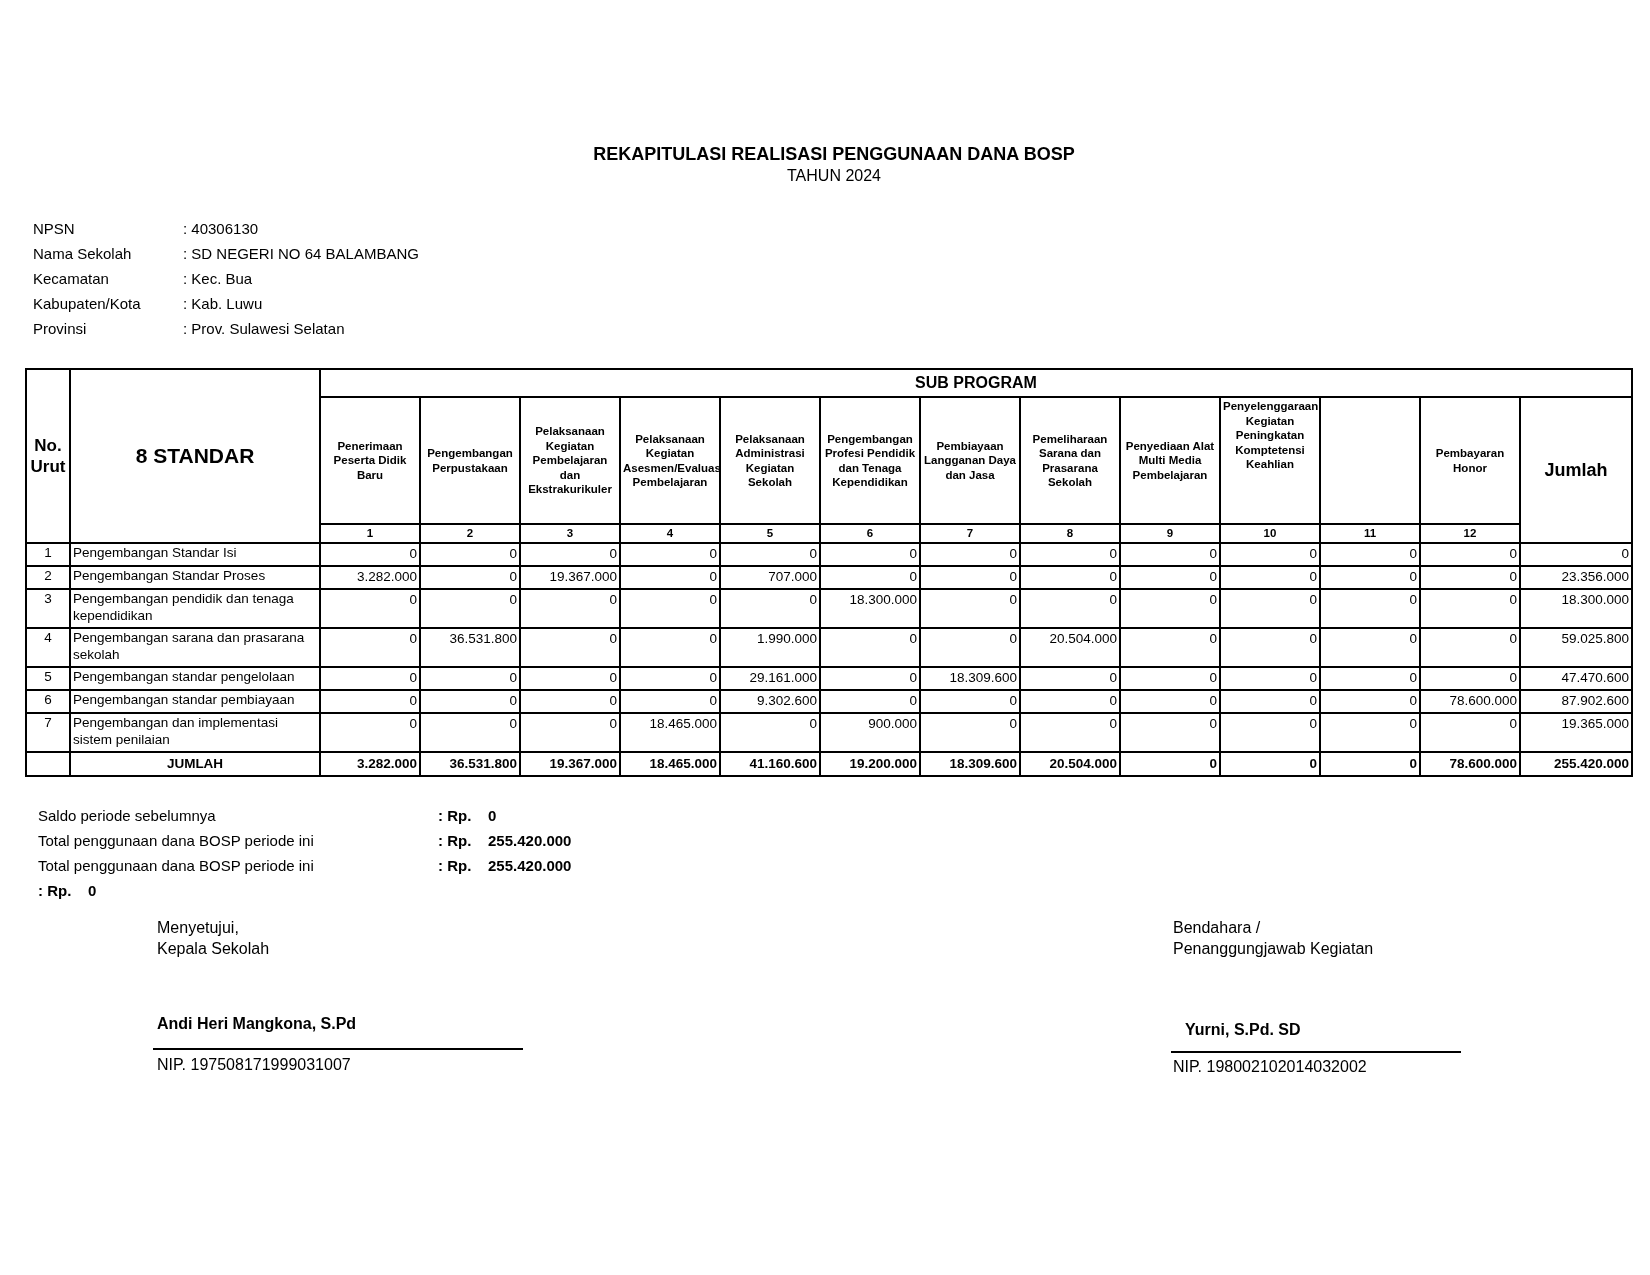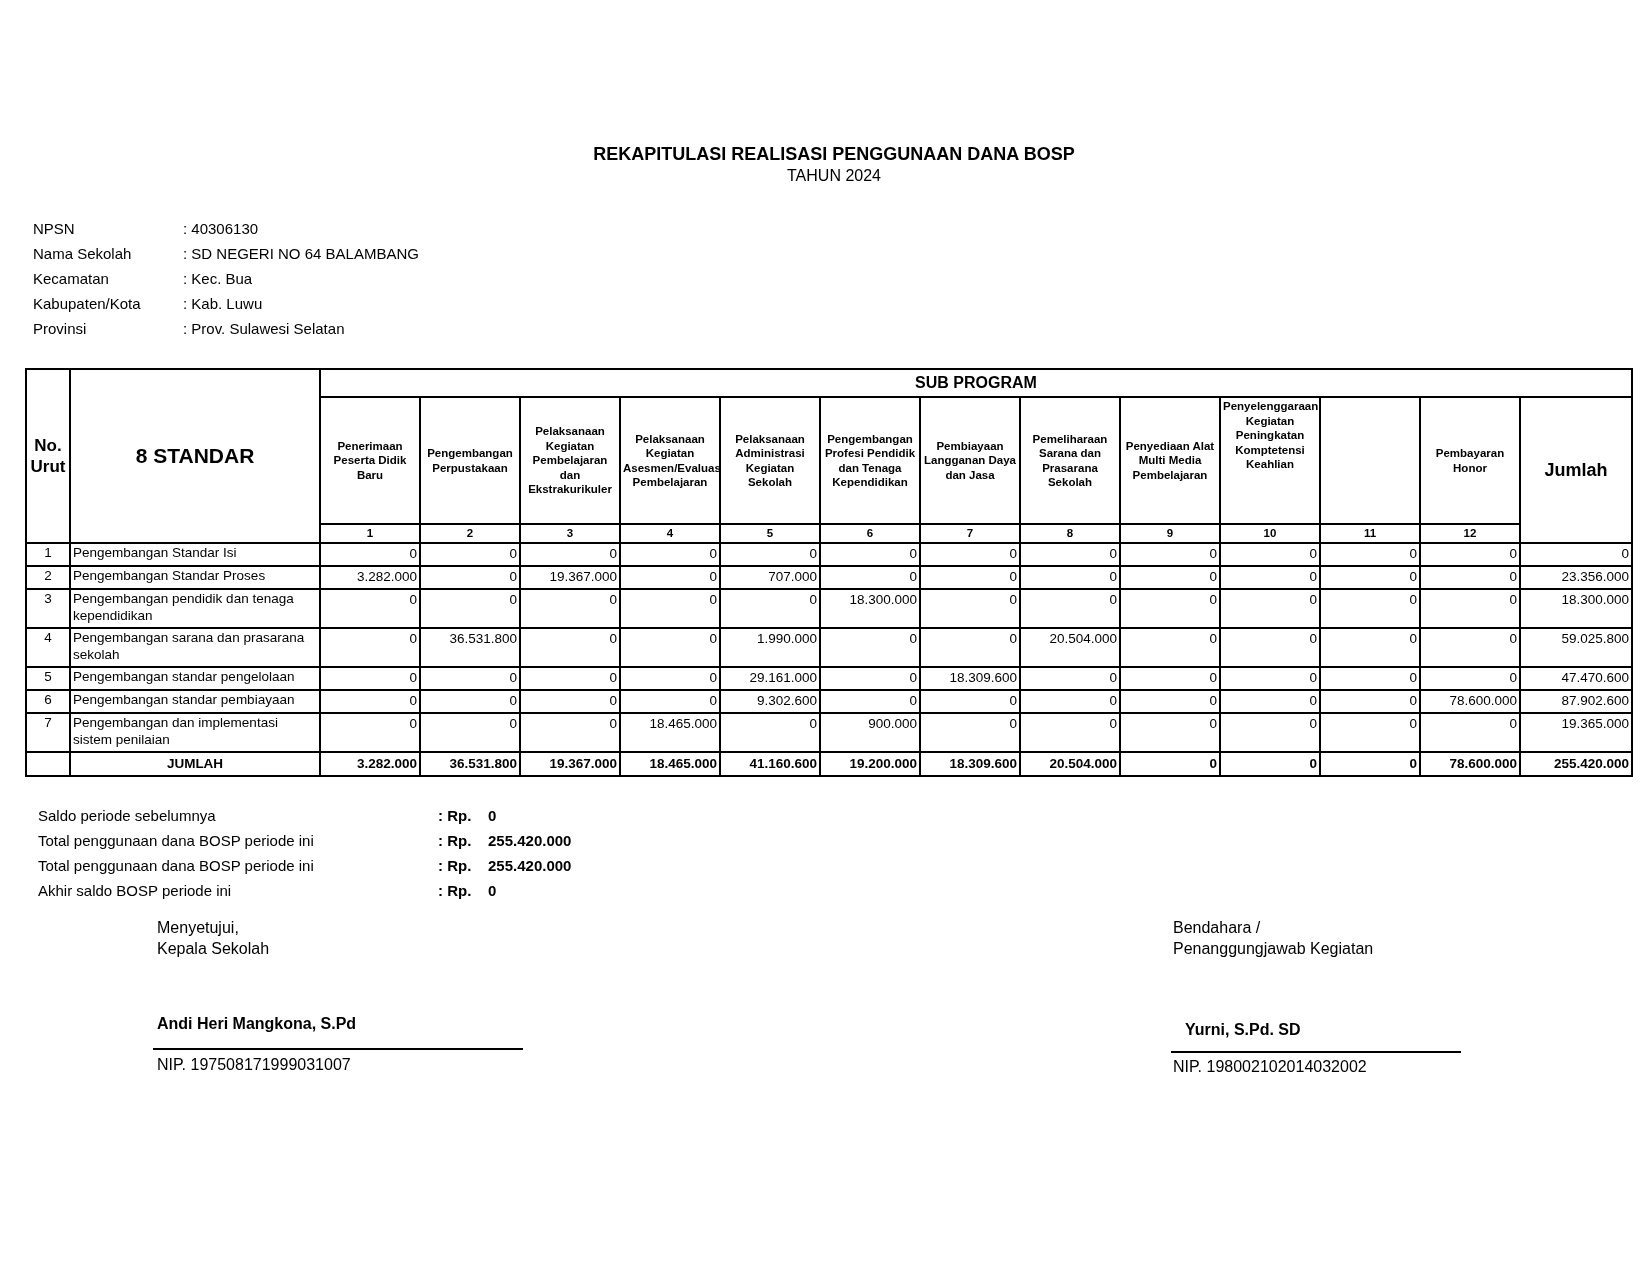--- a/index.html
+++ b/index.html
@@ -287,21 +287,20 @@
     <span class="lbl">Total penggunaan dana BOSP periode ini</span>
     <span class="rp">: Rp.</span>
     <span class="amt">255.420.000</span>
   </div>
   <div class="row">
     <span class="lbl">Total penggunaan dana BOSP periode ini</span>
     <span class="rp">: Rp.</span>
     <span class="amt">255.420.000</span>
   </div>
   <div class="row">
-    <span class="lbl">Akhir saldo BOSP periode ini</span>
     <span class="rp">: Rp.</span>
     <span class="amt">0</span>
   </div>
 </div>
 
 <div class="sig" style="left:157px; top:917px; width:370px; height:170px;">
   <div class="role">Menyetujui,</div>
   <div class="role">Kepala Sekolah</div>
   <div class="name" style="position:absolute; top:98px; left:0;">Andi Heri Mangkona, S.Pd</div>
   <div class="line" style="top:131px; left:-4px; width:370px;"></div>

